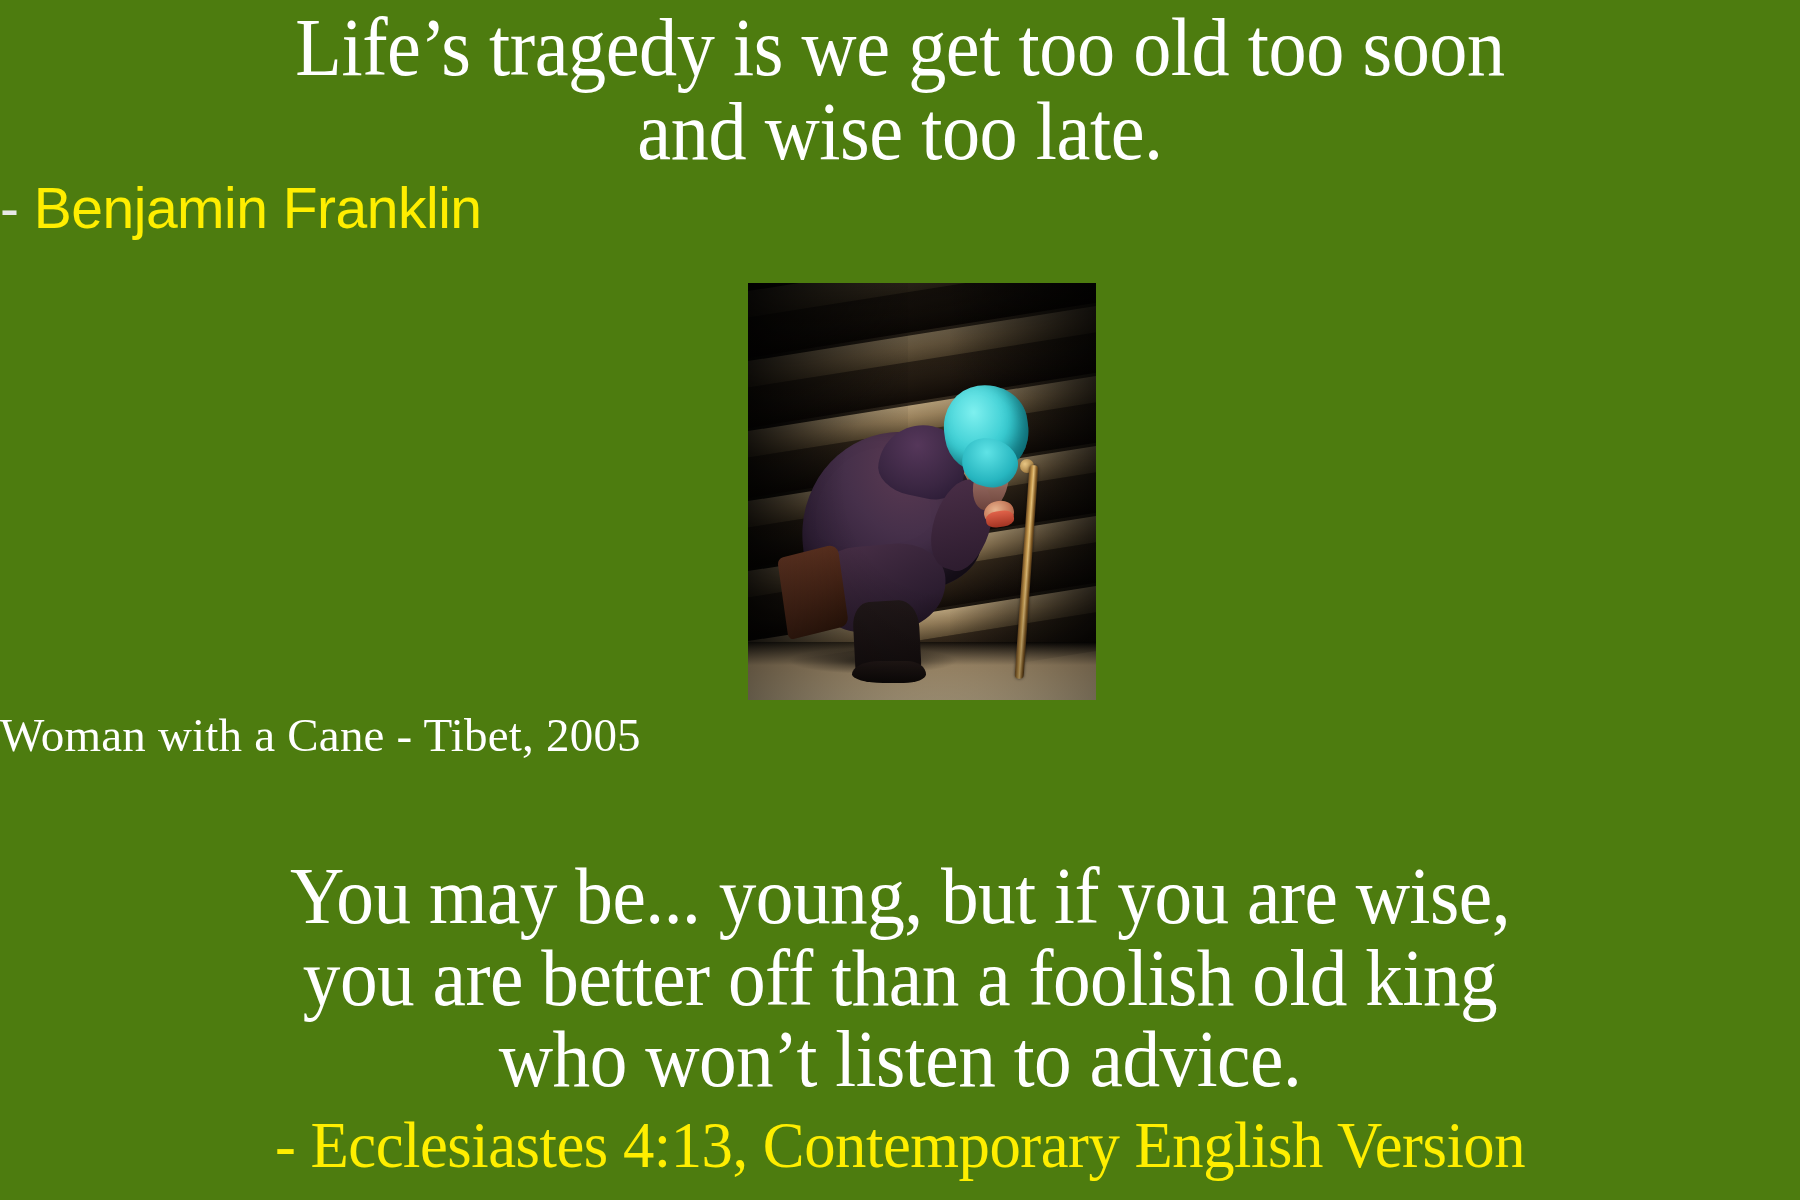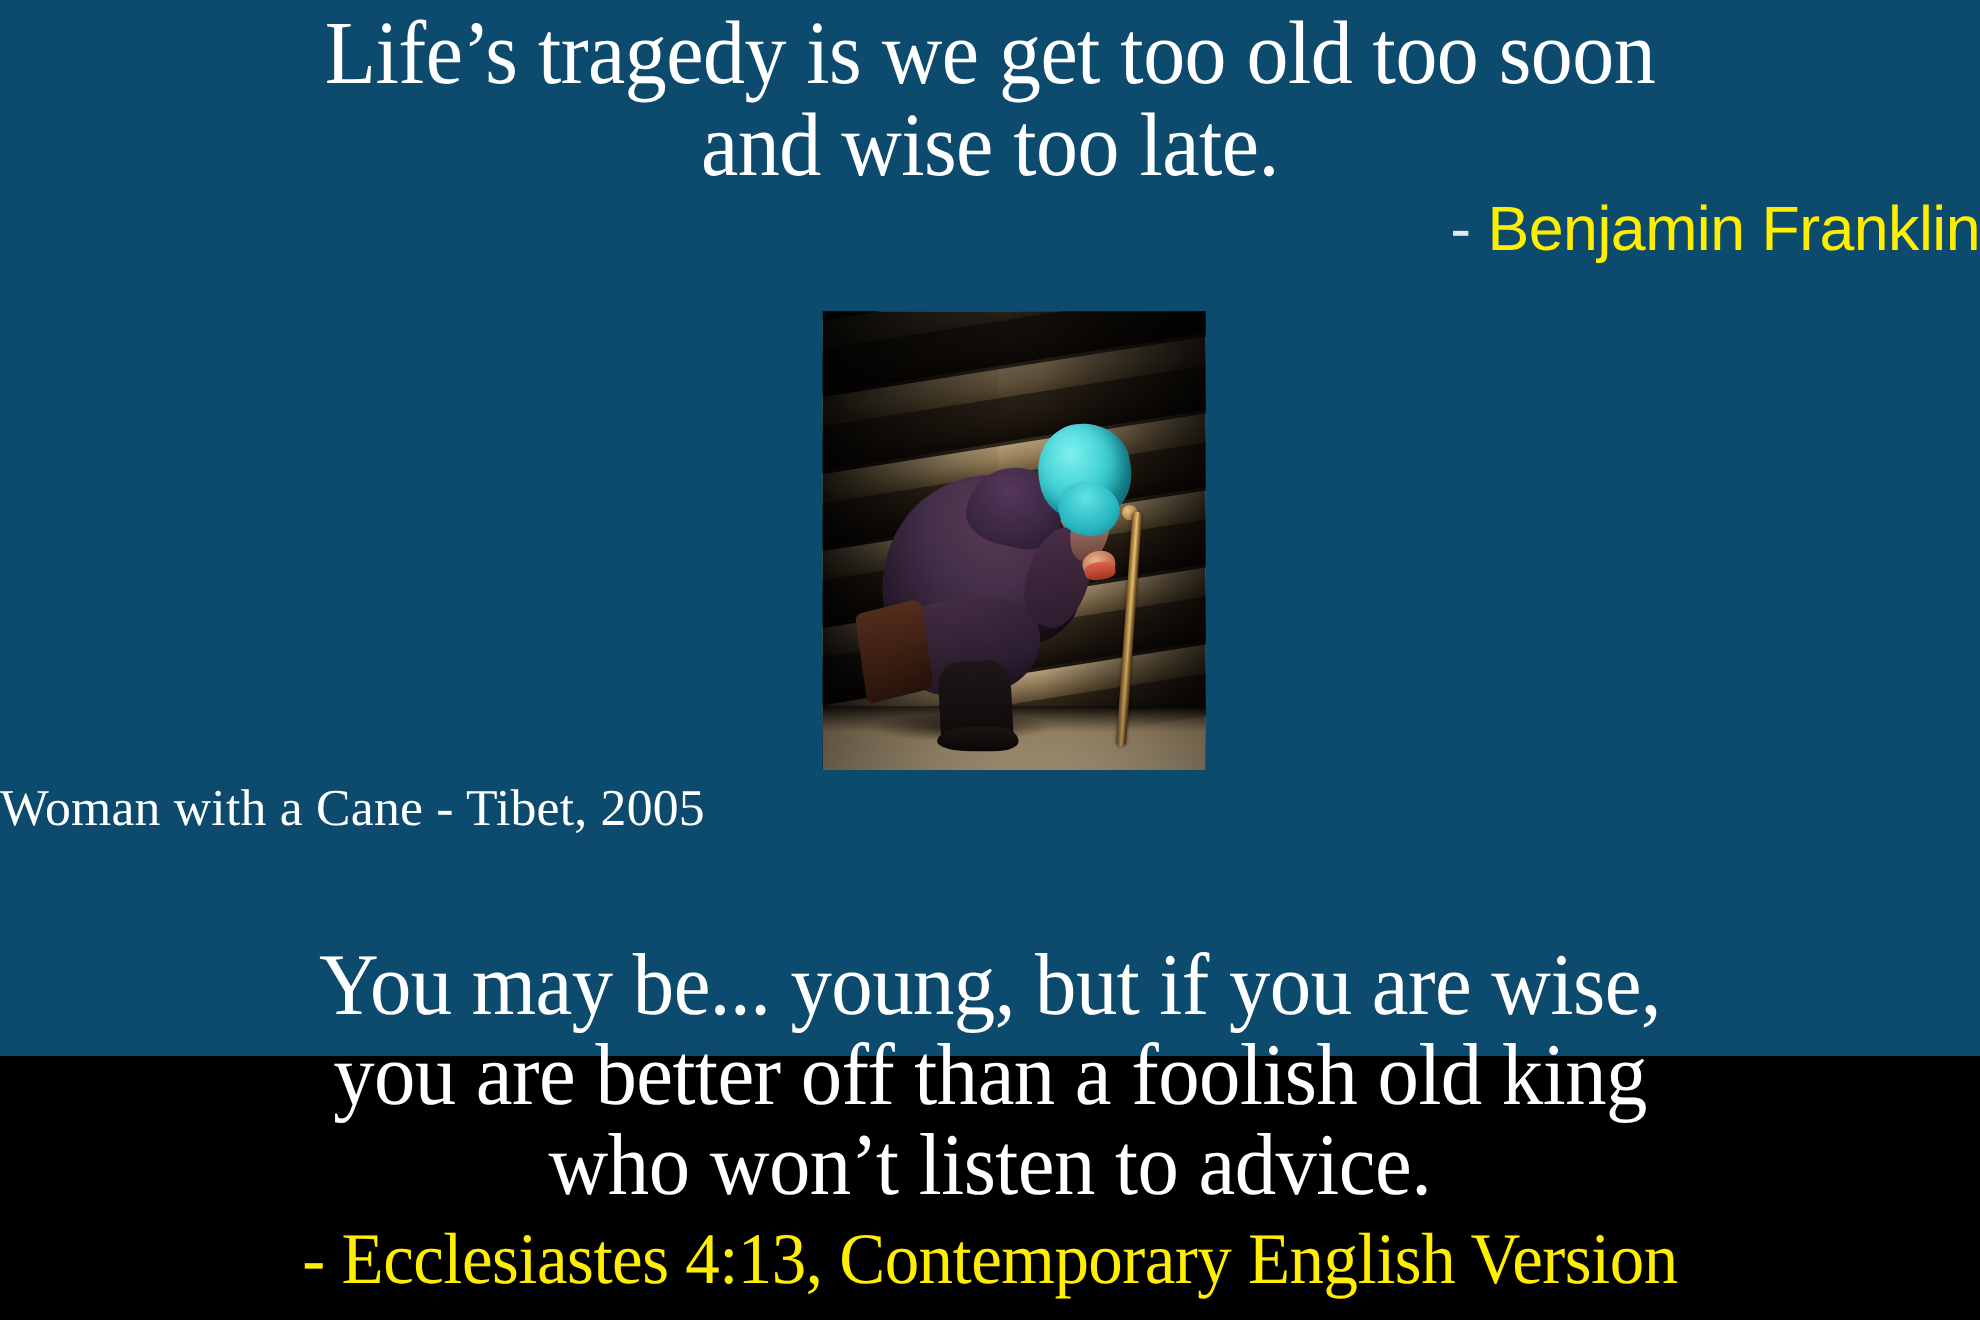--- a/index.html
+++ b/index.html
@@ -11,22 +11,22 @@
     width: 1800px;
     height: 1200px;
     overflow: hidden;
     font-family: "Liberation Serif", serif;
     color: #ffffff;
   }
 
   .slide {
     position: relative;
     width: 1800px;
-    height: 960px;
-    background: #0c4a6e;
+    height: 1200px;
+    background: #4d7c0f;
   }
 
   
   .quote-top {
     position: absolute;
     top: 6px;
     left: 0;
     width: 1800px;
     text-align: center;
     font-family: "Liberation Serif", serif;
@@ -38,21 +38,21 @@
     transform: scaleX(0.93);
     transform-origin: 50% 0;
     white-space: pre-line;
   }
 
   .attrib-top {
     position: absolute;
     top: 180px;
     left: 0;
     width: 1800px;
-    text-align: right;
+    text-align: left;
     font-family: "Liberation Sans", sans-serif;
     font-size: 57px;
     line-height: 1;
     font-weight: 400;
     letter-spacing: -0.5px;
   }
   .attrib-top .dash {
     color: #e8e8e8;
   }
   .attrib-top .name {

